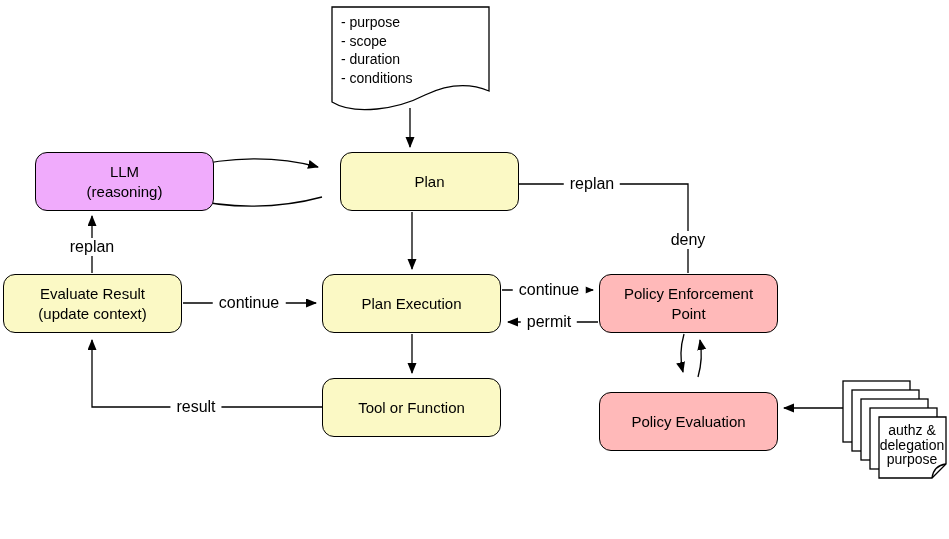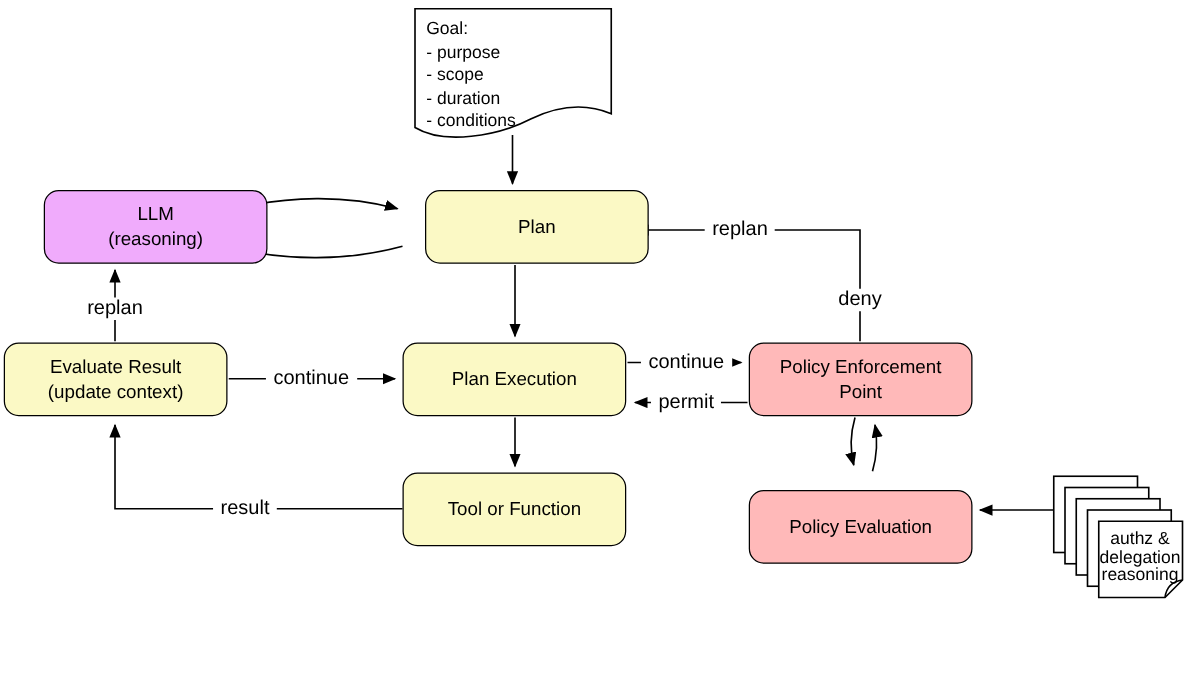--- a/index.html
+++ b/index.html
@@ -62,21 +62,20 @@
       <rect x="843" y="381" width="67" height="61" fill="#ffffff" stroke="#000" stroke-width="1.3"></rect>
       <rect x="852" y="390" width="67" height="61" fill="#ffffff" stroke="#000" stroke-width="1.3"></rect>
       <rect x="861" y="399" width="67" height="61" fill="#ffffff" stroke="#000" stroke-width="1.3"></rect>
       <rect x="870" y="408" width="67" height="61" fill="#ffffff" stroke="#000" stroke-width="1.3"></rect>
       <path d="M879,417 H946 V464 L932,478 H879 Z" fill="#ffffff" stroke="#000" stroke-width="1.3"></path>
       <path d="M946,464 C938,465 933,470 932,478" fill="none" stroke="#000" stroke-width="1.3"></path>
     </g>
   </svg>
 
   <div class="doc-text">
-    <span>Goal:</span>
     <span>- purpose</span>
     <span>- scope</span>
     <span>- duration</span>
     <span>- conditions</span>
   </div>
 
   <div class="node" style="left: 3px; top: 152px; background-color: #f0abfc; margin-left: 32px;">
     <span>LLM</span>
     <span>(reasoning)</span>
   </div>
@@ -111,16 +110,16 @@
   <div class="edge-label" style="left:592px; top:184px;">replan</div>
   <div class="edge-label" style="left:688px; top:240px;">deny</div>
   <div class="edge-label" style="left:249px; top:303px;">continue</div>
   <div class="edge-label" style="left:549px; top:290px;">continue</div>
   <div class="edge-label" style="left:549px; top:322px;">permit</div>
   <div class="edge-label" style="left:196px; top:407px;">result</div>
 
   <div class="policies-text">
     <span>authz &amp;</span>
     <span>delegation</span>
-    <span>reasoning</span>
+    <span>purpose</span>
   </div>
 
 </div>
 
 </body></html>

